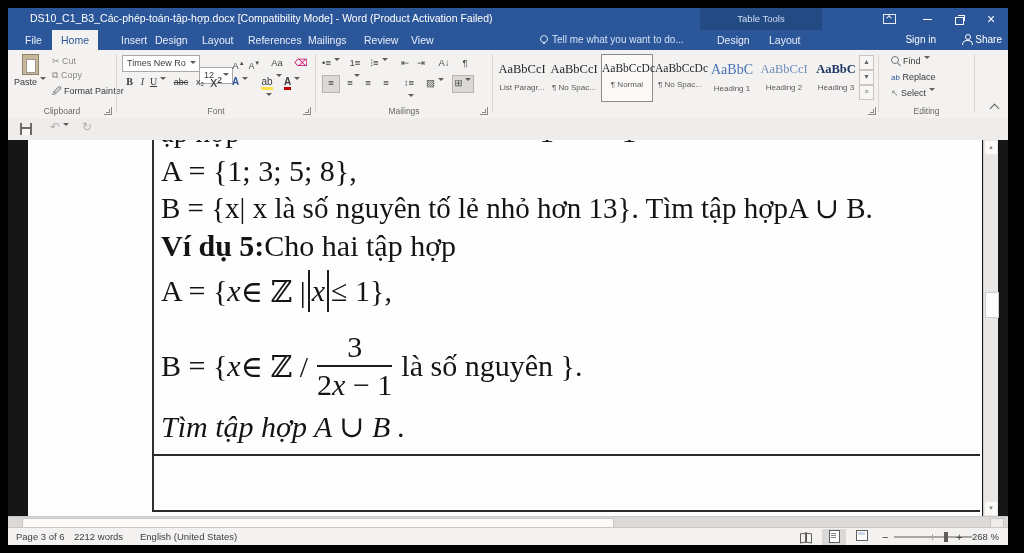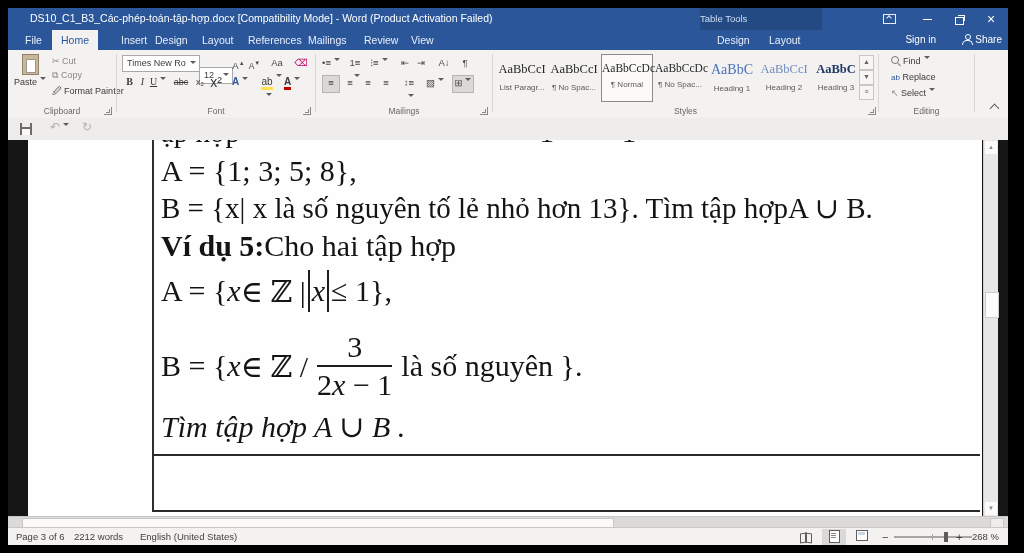--- a/index.html
+++ b/index.html
@@ -2,21 +2,21 @@
 <html><head>
 <meta charset="utf-8">
 <style>
   html,body{margin:0;padding:0;background:#000;width:1024px;height:553px;overflow:hidden;
     font-family:"Liberation Sans",sans-serif;-webkit-font-smoothing:antialiased;}
   .window{position:absolute;left:8px;top:8px;width:1000px;height:537px;background:#f3f2f1;overflow:hidden;}
   
   .titlebar{position:absolute;left:0;top:0;width:100%;height:22px;background:#2b579a;}
   .title-text{position:absolute;left:22px;top:4px;font-size:10.5px;color:#ffffff;white-space:nowrap;}
   .ctx-block{position:absolute;left:692px;top:0;width:122px;height:42px;background:rgba(0,0,0,0.14);}
-  .ctx-title{position:absolute;left:692px;top:5px;width:122px;font-size:9.5px;color:#cfdff5;}
+  .ctx-title{position:absolute;left:692px;top:5px;width:122px;text-align:center;font-size:9.5px;color:#cfdff5;}
   .winbtn{position:absolute;top:0;width:30px;height:22px;color:#fff;text-align:center;line-height:22px;font-size:12px;}
   .ic-ribbonopt{display:inline-block;width:11px;height:8px;border:1px solid #e8eefb;position:relative;top:1px;}
   .ic-ribbonopt::after{content:"";position:absolute;left:3px;top:1px;width:3px;height:3px;border-left:1px solid #e8eefb;border-top:1px solid #e8eefb;transform:rotate(45deg);}
   .ic-min{display:inline-block;width:9px;height:1px;background:#fff;vertical-align:middle;}
   .ic-restore{display:inline-block;width:7px;height:6px;border:1px solid #fff;position:relative;top:2px;}
   .ic-restore::before{content:"";position:absolute;left:2px;top:-3px;width:6px;height:5px;border:1px solid #fff;border-bottom:none;border-left:none;}
   
   .tabrow{position:absolute;left:0;top:22px;width:100%;height:20px;background:#2b579a;}
   .tab{position:absolute;top:0;height:20px;line-height:20px;padding:0 9px;font-size:10.5px;color:#e8eefb;}
   .tab.active{background:#f3f2f1;color:#2b579a;}
@@ -122,20 +122,21 @@
   <div class="tabrow">
     <span class="tab" style="left:8px">File</span>
     <span class="tab active" style="left:44px">Home</span>
     <span class="tab" style="left:104px">Insert</span>
     <span class="tab" style="left:138px">Design</span>
     <span class="tab" style="left:185px">Layout</span>
     <span class="tab" style="left:231px">References</span>
     <span class="tab" style="left:291px">Mailings</span>
     <span class="tab" style="left:347px">Review</span>
     <span class="tab" style="left:394px">View</span>
+    <span class="tellme"><span class="bulb"></span><span>Tell me what you want to do...</span></span>
     <span class="tab" style="left:700px">Design</span>
     <span class="tab" style="left:752px">Layout</span>
     <span class="signin">Sign in</span>
     <span class="share"><span class="person"></span><span>Share</span></span>
   </div>
 
   <div class="ribbon">
 
     <div class="group" style="left:0;width:108px">
       <div class="paste-big">
@@ -217,21 +218,20 @@
         <div class="ssample h2c">AaBbCcI</div>
         <div class="sname">Heading 2</div>
       </div>
       <div class="stile" style="left:318px">
         <div class="ssample h3c">AaBbC</div>
         <div class="sname">Heading 3</div>
       </div>
       <div class="sscroll" style="top:5px">▲</div>
       <div class="sscroll" style="top:20px">▼</div>
       <div class="sscroll" style="top:35px">≡</div>
-      <div class="g-label">Styles</div>
       <div class="launcher" style="right:2px"></div>
     </div>
     <div class="vdiv" style="left:870px"></div>
 
     <div class="group" style="left:871px;width:95px">
       <div class="rsmall dd" style="left:12px;top:6px"><span class="mag"></span><span>Find</span></div>
       <div class="rsmall" style="left:12px;top:22px"><span style="color:#2b579a;font-size:8px">ab</span> <span>Replace</span></div>
       <div class="rsmall dd" style="left:12px;top:38px"><span style="color:#8a8886">↖</span> <span>Select</span></div>
       <div class="g-label">Editing</div>
     </div>

